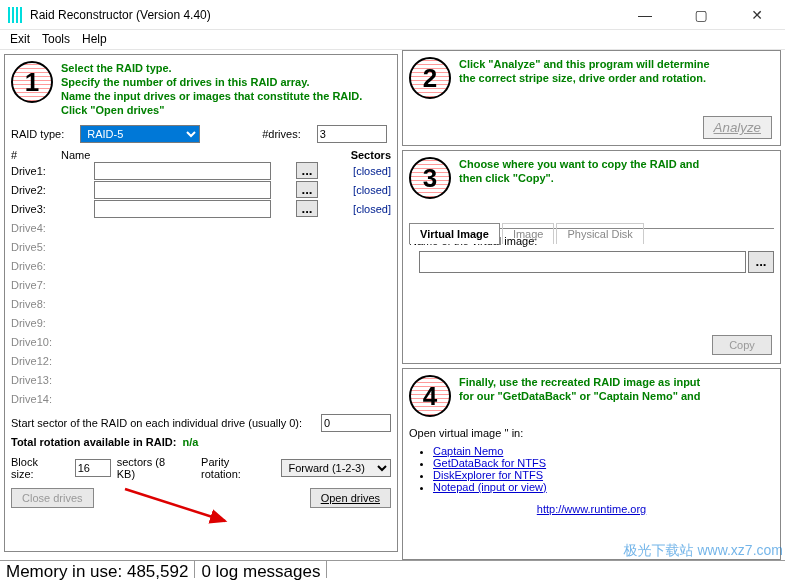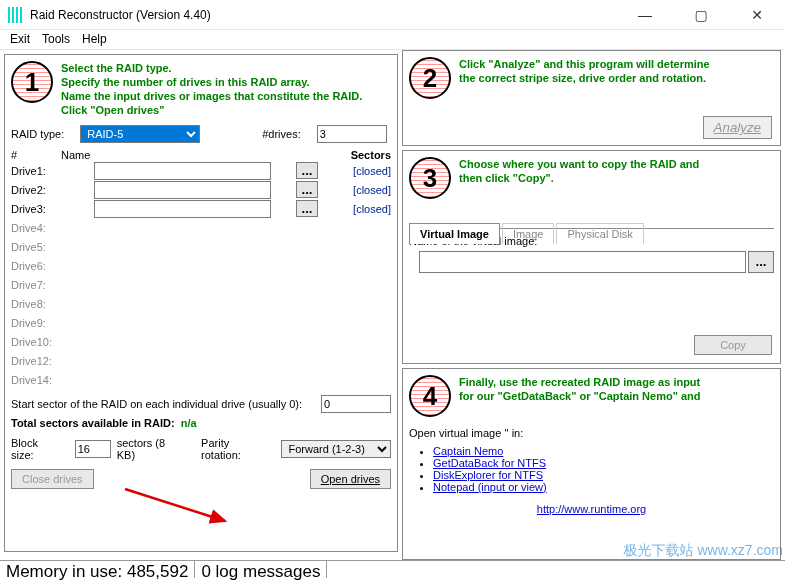--- a/index.html
+++ b/index.html
@@ -133,41 +133,44 @@
         <div class="drive-row">
           <div class="drive-label dim">Drive9:</div>
         </div>
         <div class="drive-row">
           <div class="drive-label dim">Drive10:</div>
         </div>
         <div class="drive-row">
           <div class="drive-label dim">Drive12:</div>
         </div>
         <div class="drive-row">
+          <div class="drive-label dim">Drive13:</div>
+        </div>
+        <div class="drive-row">
           <div class="drive-label dim">Drive14:</div>
         </div>
       </div>
 
     <svg class="arrow" width="120" height="40">
       <defs>
           <marker id="ah" markerWidth="8" markerHeight="8" refX="6" refY="3" orient="auto">
             <path d="M0,0 L7,3 L0,6 Z" fill="#d00"></path>
           </marker>
         </defs>
       <line x1="10" y1="2" x2="110" y2="34" stroke="#d00" stroke-width="2.5" marker-end="url(#ah)"></line>
     </svg>
 
     <div style="margin-top:6px; display:flex; align-items:center;">
       <span>Start sector of the RAID on each individual drive (usually 0):</span>
       <span style="flex:1"></span>
       <input type="text" style="width: 70px;" value="0">
     </div>
 
     <div class="total-row">
-      <span>Total sectors available in RAID:</span>
+      <span>Total rotation available in RAID:</span>
       &nbsp;<span class="na">n/a</span>
     </div>
 
     <div class="form-row">
       <label>Block size:</label>
       <input type="text" style="width: 36px;" value="16">
       <span>sectors (8 KB)</span>
       <span style="width:10px"></span>
       <label>Parity rotation:</label>
       <select style="width:120px"><option>Forward (1-2-3)</option></select>
@@ -204,21 +207,21 @@
         <div class="tab inactive">Image</div>
         <div class="tab inactive">Physical Disk</div>
       </div>
       <div style="padding:6px 0;">
         <div>Name of the virtual image:</div>
         <div style="display:flex; margin-top:4px;">
           <input type="text" style="flex: 1 1 0%; height: 22px;">
           <button class="drive-browse" style="height:22px;width:26px">...</button>
         </div>
       </div>
-      <button class="btn disabled" style="position:absolute; right:8px; bottom:8px; width:78px;">Copy</button>
+      <button class="btn disabled" style="position:absolute; right:8px; bottom:8px; width:60px;">Copy</button>
     </div>
 
     <div class="right-panel" style="flex:1;">
       <div class="step-row">
         <div class="step-circle">4</div>
         <div class="step-text">
           <div>Finally, use the recreated RAID image as input</div>
           <div>for our "GetDataBack" or "Captain Nemo" and</div>
         </div>
       </div>

